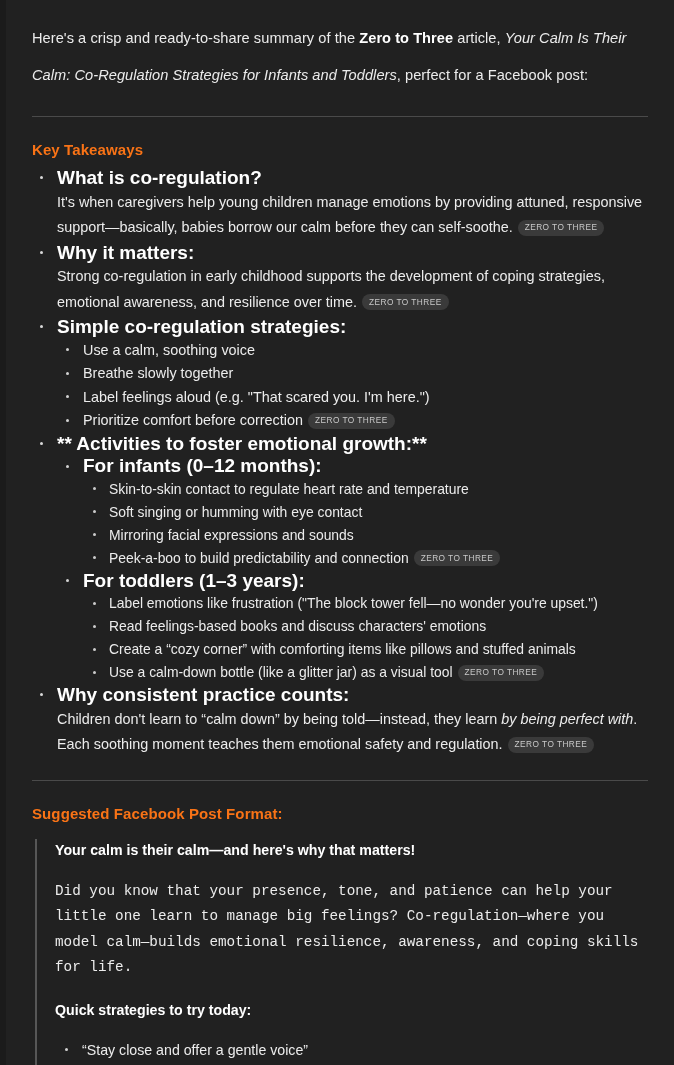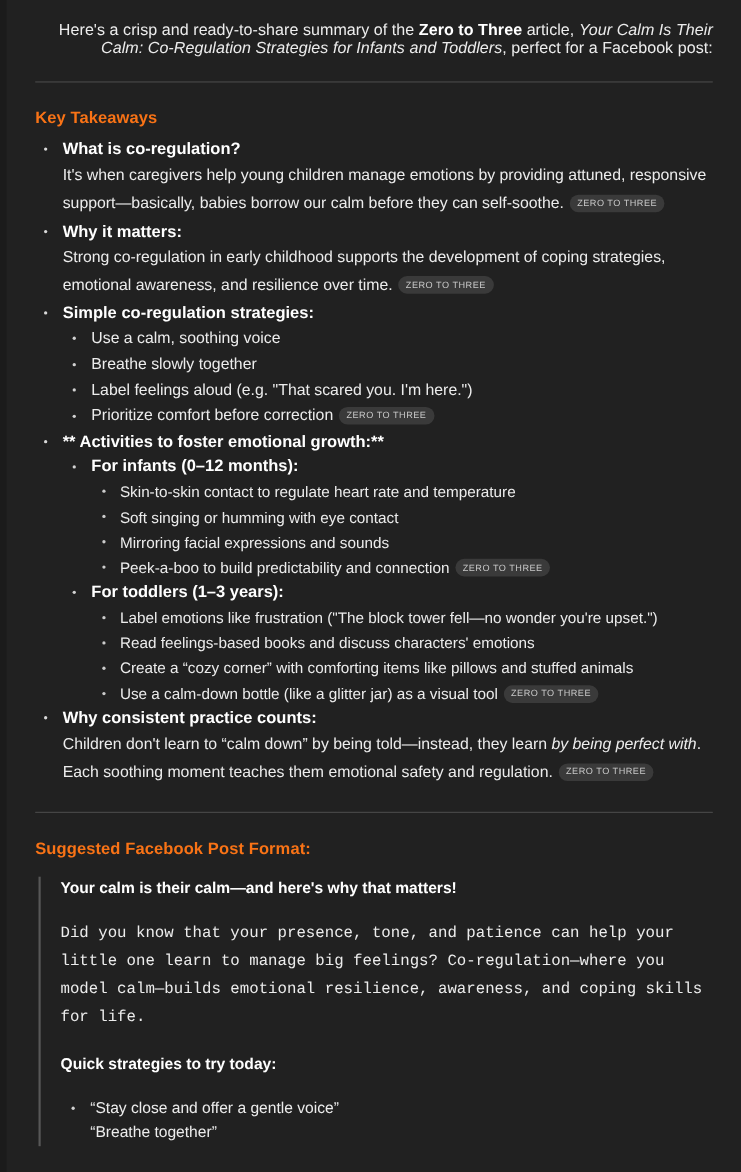--- a/index.html
+++ b/index.html
@@ -29,25 +29,24 @@
     left: 0; top: 0; bottom: 0;
     width: 6px;
     background: #1b1b1b;
   }
   .content {
     position: relative;
     padding: 20px 26px 16px 32px;
   }
   p.para {
     font-size: 14.6px;
-    line-height: 16px;
+    line-height: 37px;
     margin: 0 0 4px 0;
     color: #ececec;
     letter-spacing: 0.05px;
-    text-align: right;
   }
   .hr {
     height: 1px;
     background: #4a4a4a;
     margin: 22px 0 22px 0;
     width: 616px;
   }
   h3.section-title {
     font-size: 15px;
     font-weight: bold;
@@ -113,21 +112,21 @@
     width: 3px;
     height: 3px;
     border-radius: 50%;
     background: #cccccc;
   }
   .lead {
     font-weight: bold;
     color: #ffffff;
     display: block;
     margin-bottom: 0px;
-    font-size: 15px;
+    font-size: 19px;
     line-height: 22.5px;
   }
   .body-text {
     display: block;
     color: #ececec;
     font-size: 14.4px;
     line-height: 25.5px;
   }
   b, .b { font-weight: bold; color: #fff; }
   i, .i { font-style: italic; }

